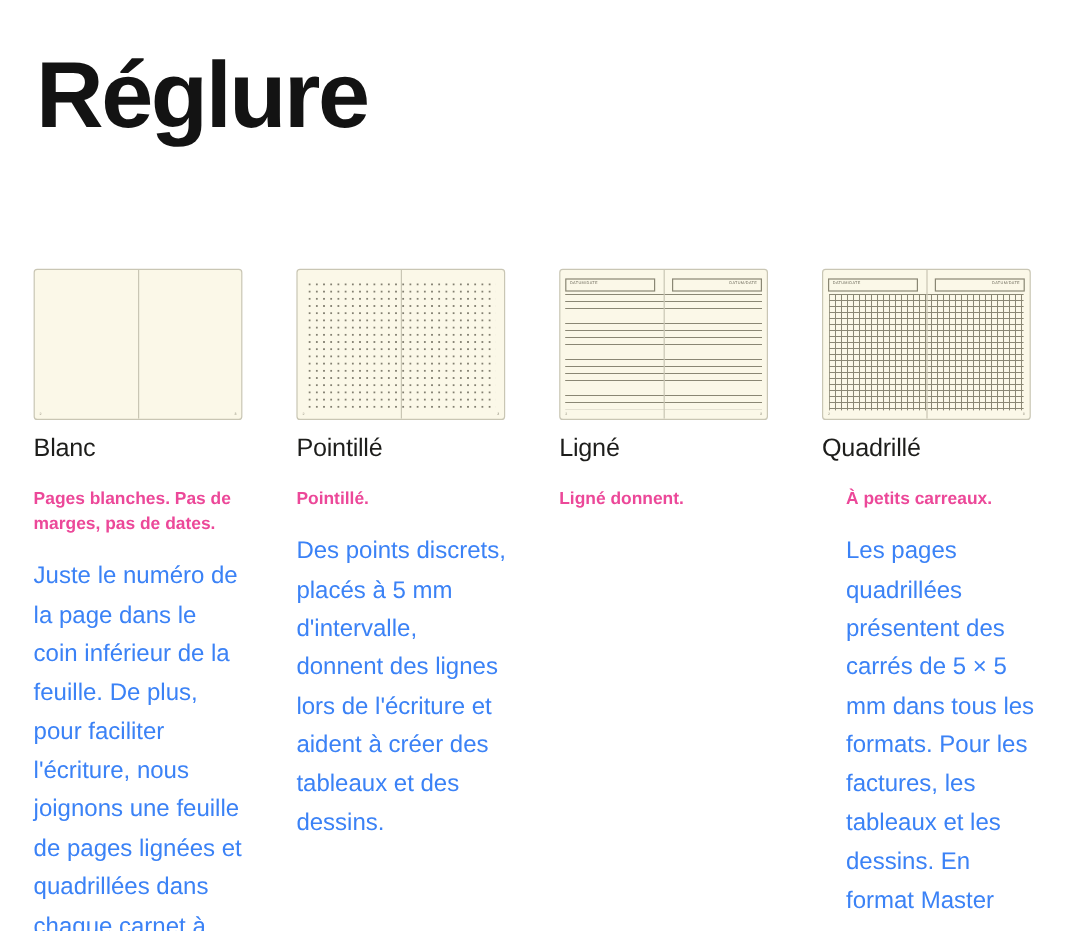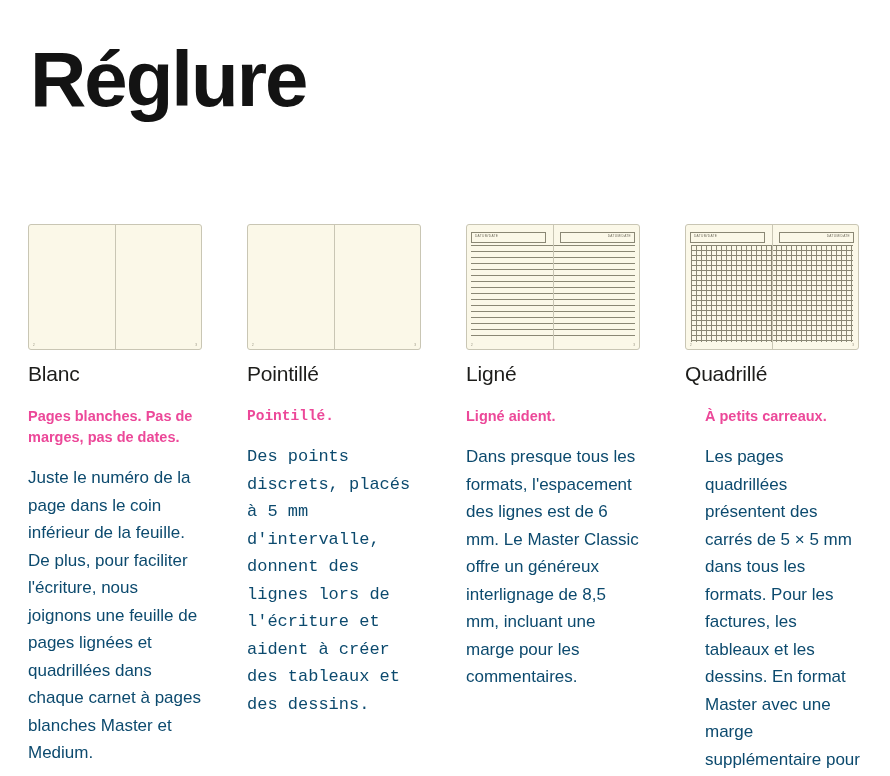--- a/index.html
+++ b/index.html
@@ -123,27 +123,27 @@
     letter-spacing: -0.2px;
   }
   .lead {
     font-size: 14.5px;
     font-weight: bold;
     line-height: 1.45;
     color: #ec4899;
     margin: 0 0 16px 0;
   }
   .body {
-    font-size: 17px;
+    font-size: 20px;
     line-height: 1.62;
-    color: #0c4a6e;
+    color: #3b82f6;
     margin: 0;
   }
   .col-1 .body { max-width: 196px; }
-  .col-2 .body, .col-2 .lead { max-width: 196px; font-family: Liberation Mono, monospace; }
+  .col-2 .body, .col-2 .lead { max-width: 196px; }
   .col-3 .body, .col-3 .lead { max-width: 196px; }
   .col-4 .body, .col-4 .lead { max-width: 196px; margin-left: 20px; }
 </style>
 </head>
 <body>
 
 <div class="page">
 
   <h1 class="page-title">Réglure</h1>
 
@@ -184,22 +184,21 @@
           <div class="header-band">
             <div class="header-box">DATUM/DATE</div>
             <div class="header-box" style="text-align:right;padding-right:3px;">DATUM/DATE</div>
           </div>
           <div class="spine"></div>
           <span class="corner-num left">2</span>
           <span class="corner-num right">3</span>
         </div>
       </div>
       <h2 class="cat-title">Ligné</h2>
-      <p class="lead">Ligné aident.</p>
-      <p class="body">Dans presque tous les formats, l'espacement des lignes est de 6 mm. Le Master Classic offre un généreux interlignage de 8,5 mm, incluant une marge pour les commentaires.</p>
+      <p class="lead">Ligné donnent.</p>
     </div>
 
     <div class="col col-4">
       <div class="thumb-wrap">
         <div class="notebook">
           <div class="squares"></div>
           <div class="header-band">
             <div class="header-box">DATUM/DATE</div>
             <div class="header-box" style="text-align:right;padding-right:3px;">DATUM/DATE</div>
           </div>

